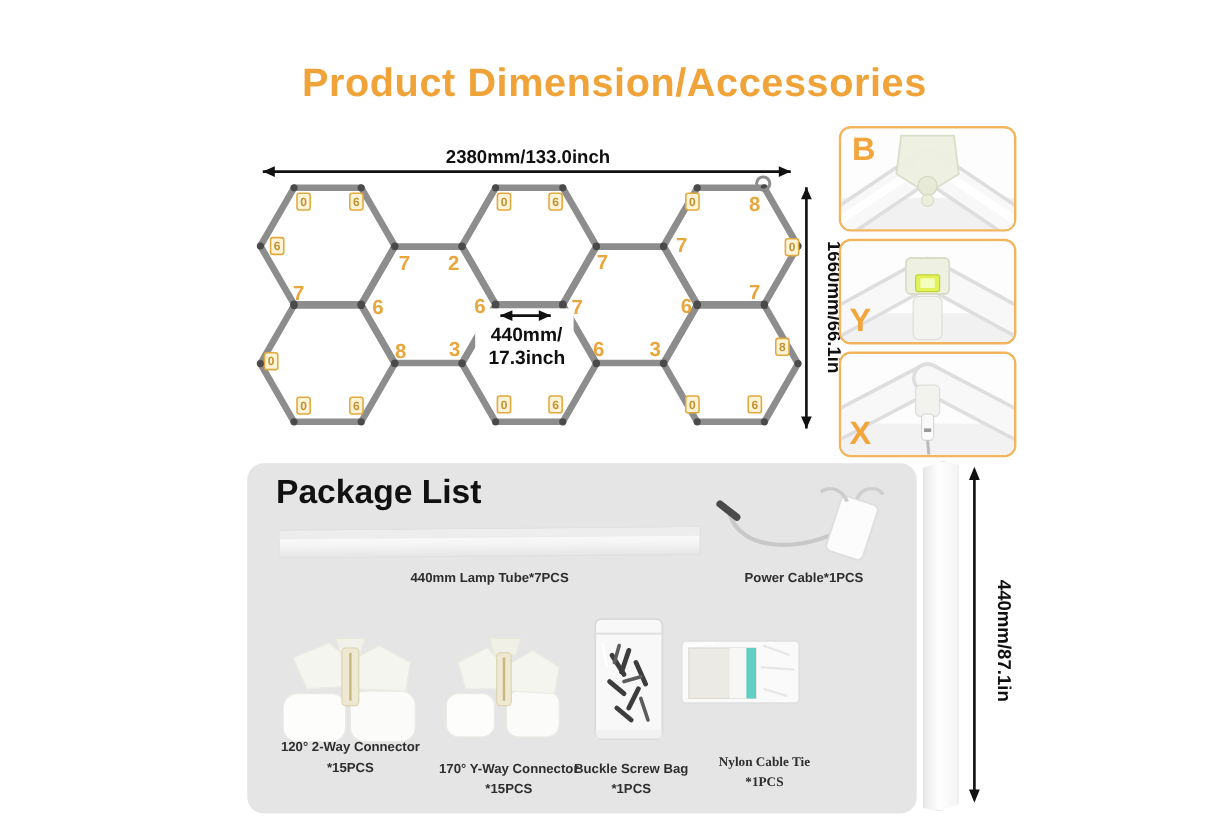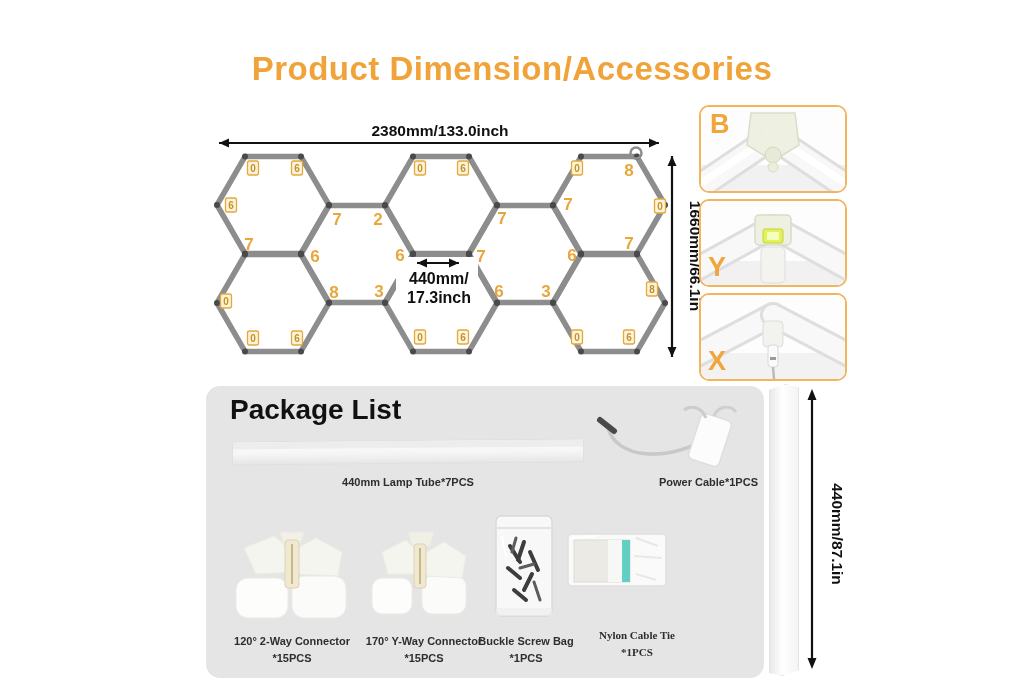--- a/index.html
+++ b/index.html
@@ -225,32 +225,32 @@
 
     <svg style="position:absolute;left:388px;top:20px;" width="152" height="68" viewBox="0 0 152 68" data-name="power-cable-image">
       <path d="M14,22 C22,52 72,58 118,30" fill="none" stroke="#c8c8c8" stroke-width="3.5"></path>
       <line x1="6" y1="14" x2="20" y2="25" stroke="#4a4a4a" stroke-width="6" stroke-linecap="round"></line>
       <g transform="rotate(18 116 34)">
         <rect x="100" y="10" width="32" height="48" rx="5" fill="#fcfcfc" stroke="#dedede" stroke-width="1.5"></rect>
       </g>
       <path d="M112,12 C108,2 98,-2 90,4" fill="none" stroke="#cccccc" stroke-width="3"></path>
       <path d="M120,10 C124,0 136,-2 142,6" fill="none" stroke="#cfcfcf" stroke-width="3"></path>
     </svg>
-    <div class="itm-label" style="left:400px;top:88px;width:152px;text-align:right;" data-name="power-cable-label">Power Cable*1PCS</div>
+    <div class="itm-label" style="left:388px;top:88px;width:152px;" data-name="power-cable-label">Power Cable*1PCS</div>
 
     <svg style="position:absolute;left:24px;top:140px;" width="124" height="100" viewBox="0 0 124 100" data-name="two-way-connector-image">
       <rect x="6" y="52" width="52" height="40" rx="12" fill="#fdfdfc" stroke="#ebebe6"></rect>
       <rect x="62" y="50" width="54" height="42" rx="12" fill="#fbfbf9" stroke="#ebebe6"></rect>
       <polygon points="14,22 44,10 62,24 60,46 26,48" fill="#f6f6f0" stroke="#ecece5" opacity="0.95"></polygon>
       <polygon points="64,24 86,12 112,26 108,50 66,48" fill="#f6f6f0" stroke="#ecece5" opacity="0.95"></polygon>
       <polygon points="50,6 74,6 70,20 54,20" fill="#f3f3ea" stroke="#e9e9df" opacity="0.9"></polygon>
       <rect x="55" y="14" width="14" height="48" rx="3" fill="#efe9d4" stroke="#ded3b0"></rect>
       <line x1="62" y1="18" x2="62" y2="58" stroke="#c9b87e" stroke-width="2"></line>
     </svg>
-    <div class="itm-label" style="left:6px;top:247px;width:160px;" data-name="two-way-connector-label">
+    <div class="itm-label" style="left:6px;top:229px;width:160px;" data-name="two-way-connector-label">
       <div data-name="two-way-connector-name">120° 2-Way Connector</div>
       <div data-name="two-way-connector-qty">*15PCS</div>
     </div>
 
     <svg style="position:absolute;left:158px;top:142px;" width="112" height="98" viewBox="0 0 112 98" data-name="y-way-connector-image">
       <rect x="8" y="50" width="40" height="36" rx="10" fill="#fdfdfc" stroke="#ebebe6"></rect>
       <rect x="58" y="48" width="44" height="38" rx="10" fill="#fbfbf9" stroke="#ebebe6"></rect>
       <polygon points="18,24 42,12 56,26 52,46 24,46" fill="#f6f6f0" stroke="#ecece5" opacity="0.95"></polygon>
       <polygon points="60,26 80,14 102,28 98,50 62,48" fill="#f6f6f0" stroke="#ecece5" opacity="0.95"></polygon>
       <polygon points="44,4 70,4 66,18 48,18" fill="#f2f2e8" stroke="#e9e9df" opacity="0.9"></polygon>

